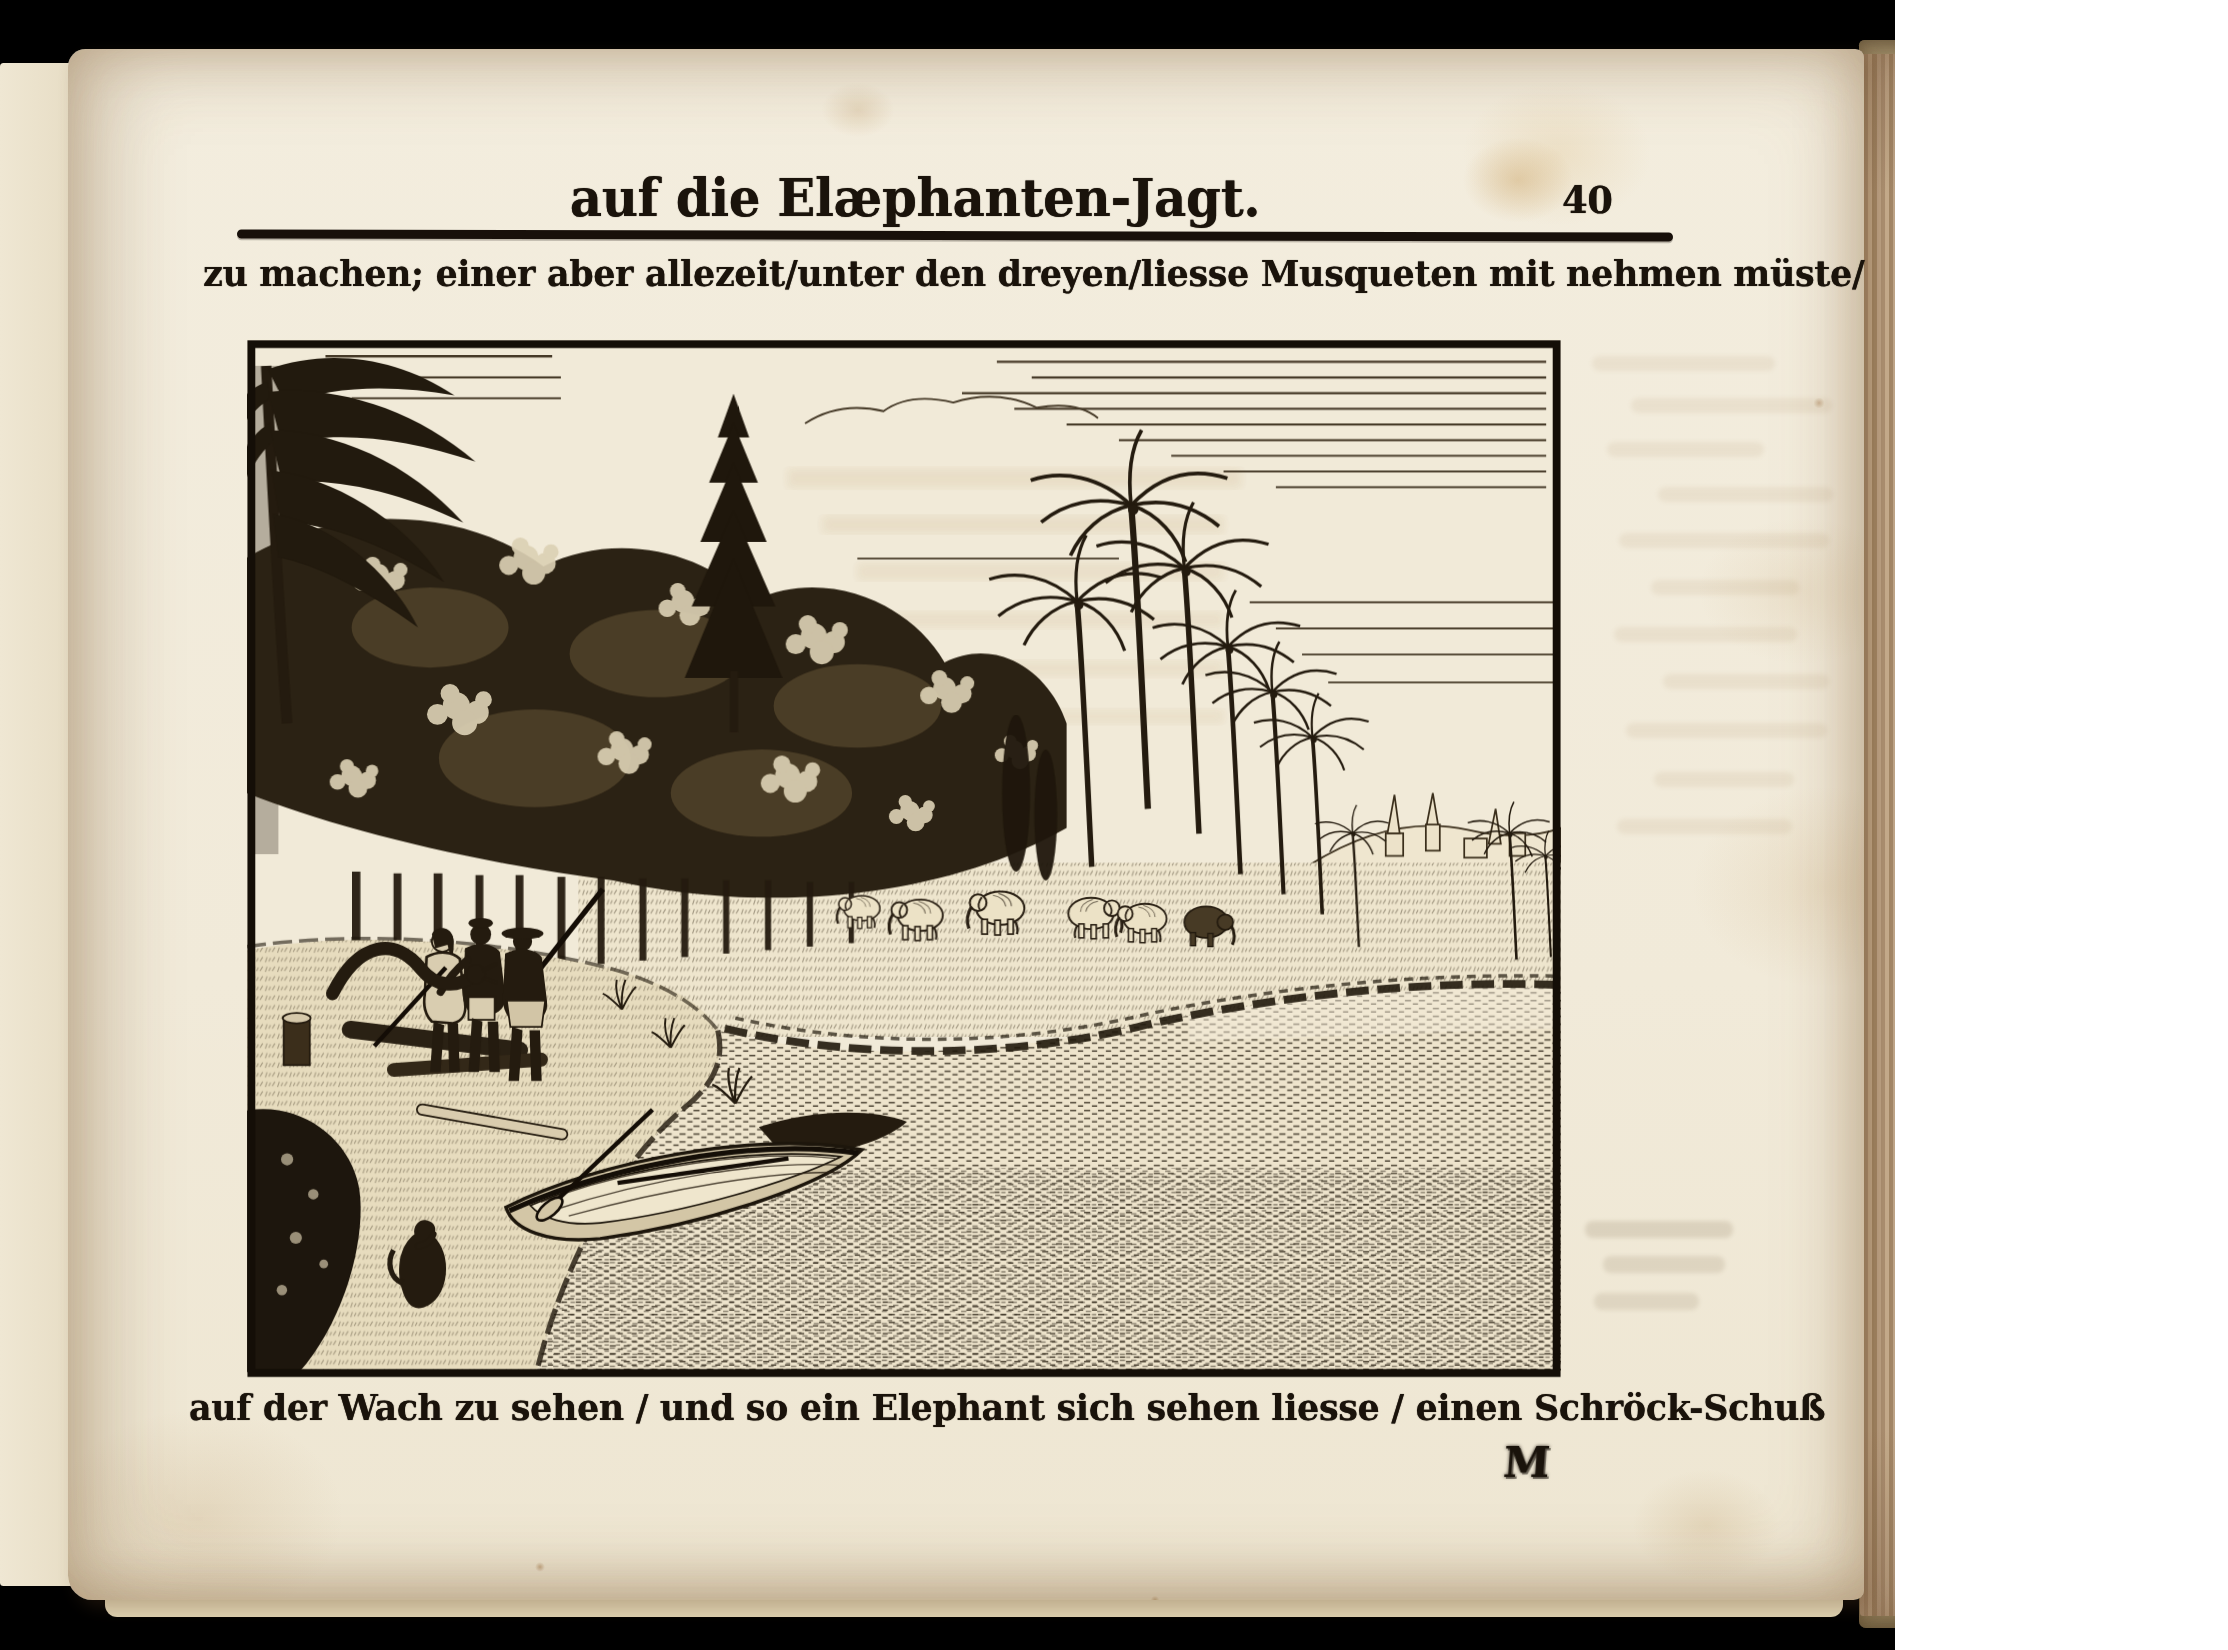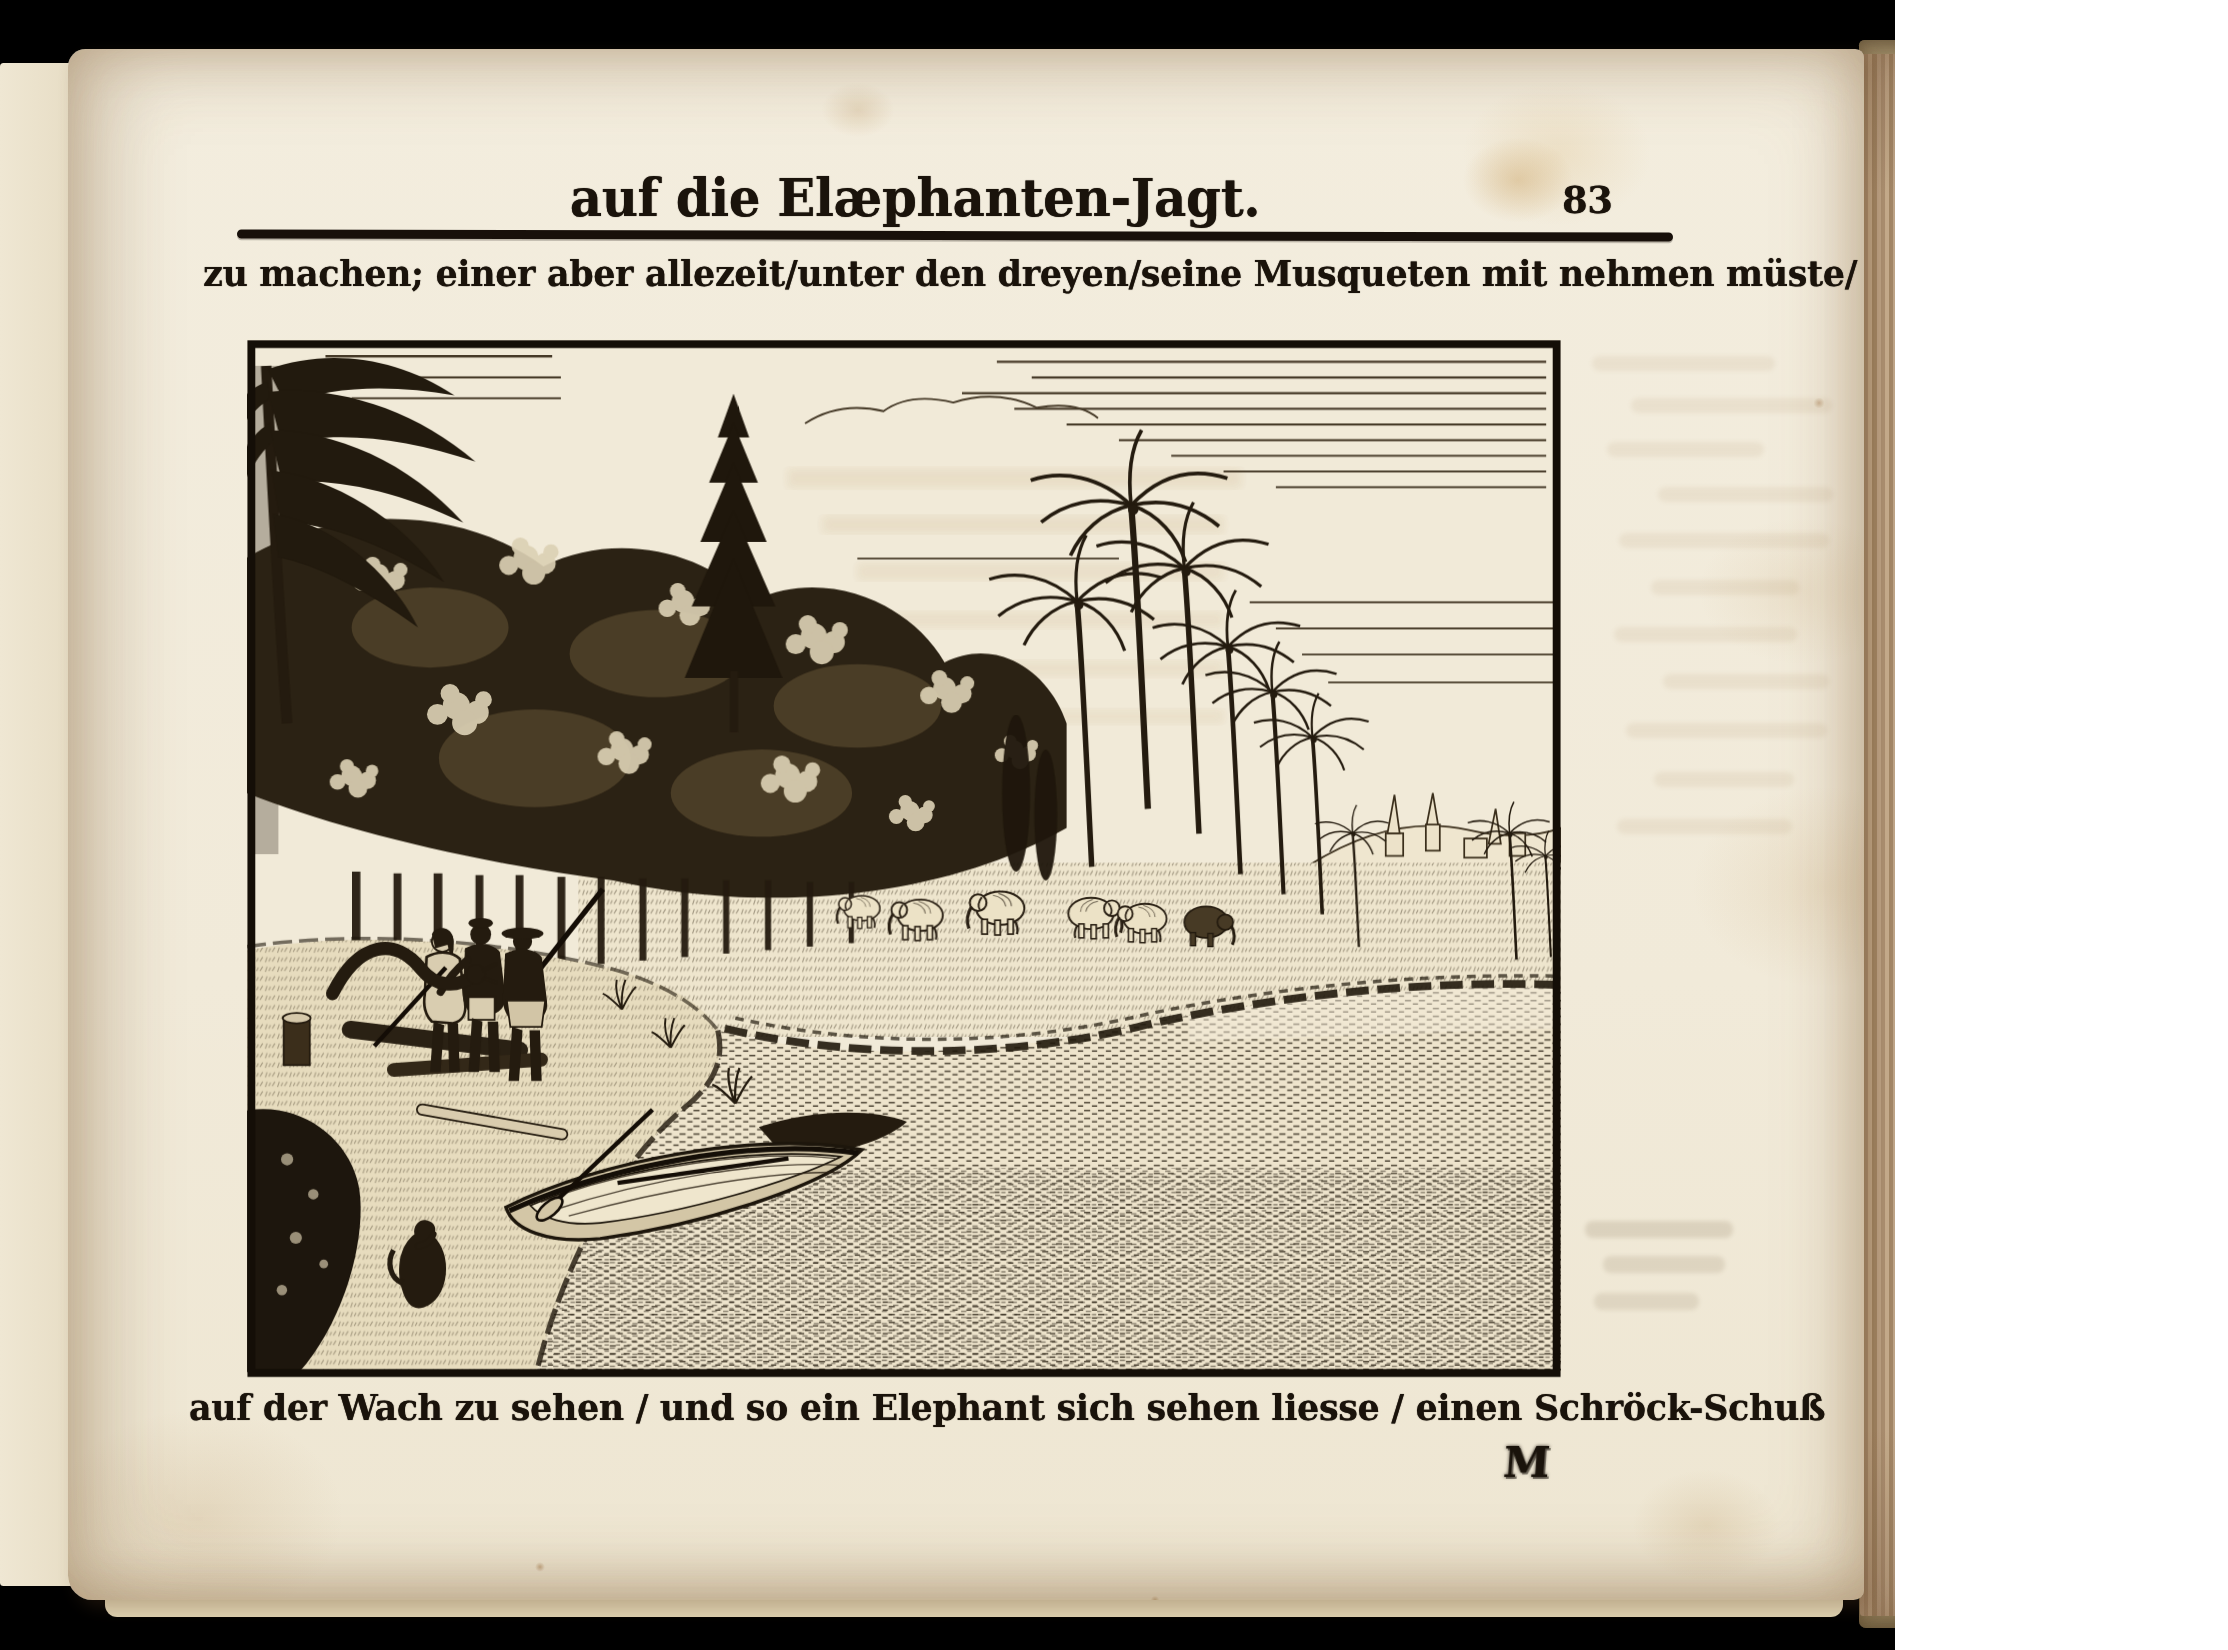--- a/index.html
+++ b/index.html
@@ -103,23 +103,23 @@
 
   <svg class="ribbon ribbon-mid" viewBox="0 0 200 270">
     <path d="M4,16 C52,26 108,62 142,108 C162,134 166,160 150,178 C122,208 72,228 18,238 L10,214 C58,204 104,186 126,164 C140,148 136,128 116,104 C88,70 44,44 0,36 Z" fill="url(#rg1)" stroke="#7e7b5d" stroke-width="2"></path>
     <path d="M4,16 C52,26 108,62 142,108 C162,134 166,160 150,178 C122,208 72,228 18,238 L10,214 C58,204 104,186 126,164 C140,148 136,128 116,104 C88,70 44,44 0,36 Z" fill="url(#satin)"></path>
     <path d="M138,112 C116,134 86,150 54,160" stroke="#e6e2ca" stroke-width="6" fill="none" opacity=".7"></path>
   </svg>
 
   <div class="main-page">
 
     <div class="ink running-head">auf die Elæphanten-Jagt.</div>
-    <div class="ink page-number">83</div>
+    <div class="ink page-number">40</div>
     <div class="head-rule"></div>
-    <div class="ink line-above">zu machen; einer aber allezeit/unter den dreyen/seine Musqueten mit nehmen müste/</div>
+    <div class="ink line-above">zu machen; einer aber allezeit/unter den dreyen/liesse Musqueten mit nehmen müste/</div>
 
     <svg class="plate" viewBox="0 0 1507 1190">
       <defs>
         <pattern id="pw" width="16" height="9" patternUnits="userSpaceOnUse">
           <path d="M0,2 h7 M9,6 h6" stroke="#2e2517" stroke-width="1.6"></path>
         </pattern>
         <pattern id="pw2" width="13" height="7" patternUnits="userSpaceOnUse">
           <path d="M0,1.5 h6 M7,5 h5" stroke="#241c10" stroke-width="1.7"></path>
         </pattern>
         <pattern id="pg" width="14" height="11" patternUnits="userSpaceOnUse">

